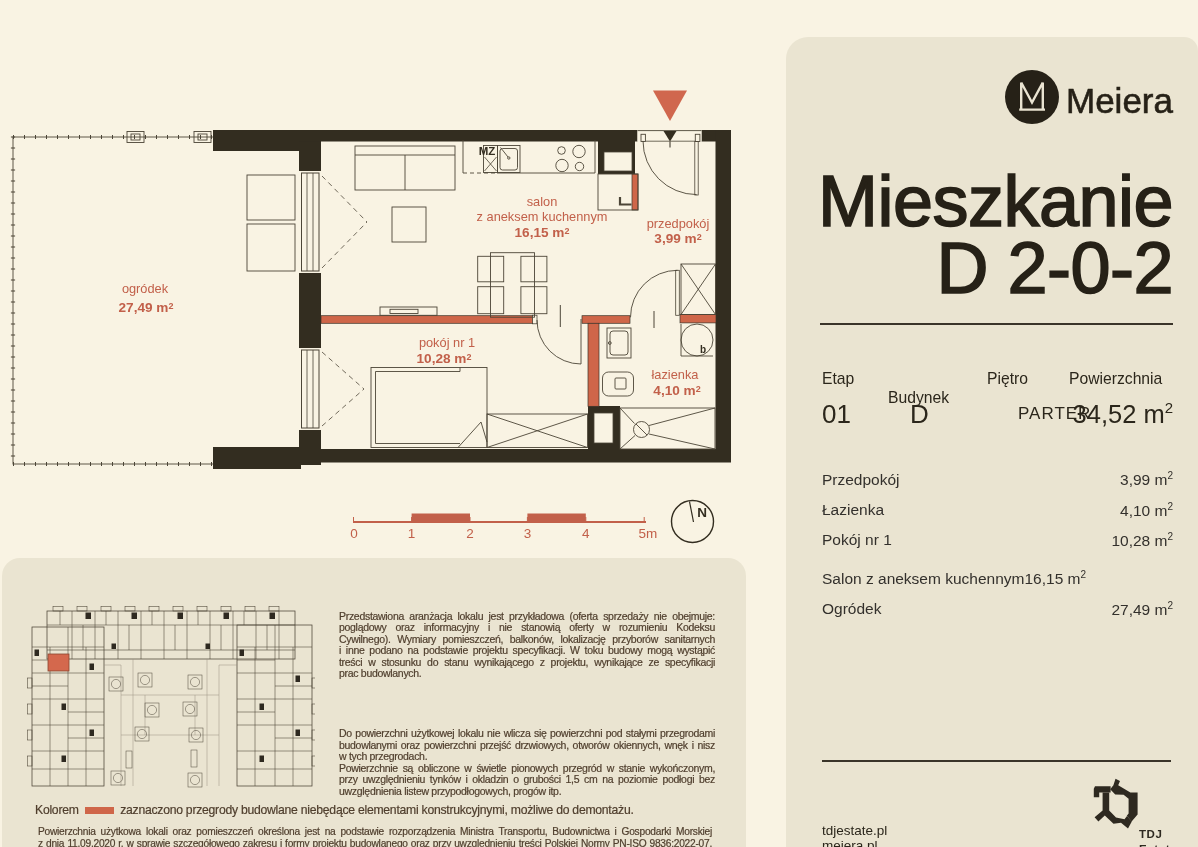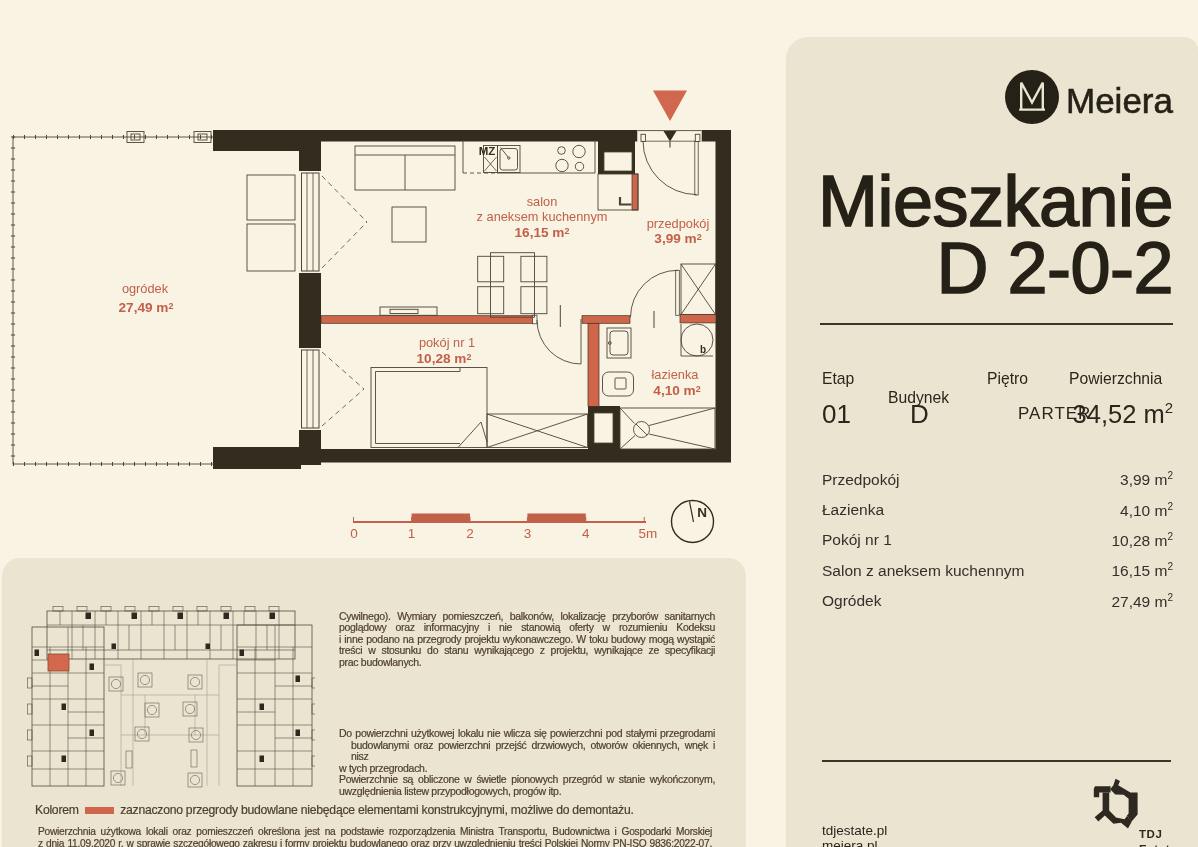--- a/index.html
+++ b/index.html
@@ -449,21 +449,21 @@
   <div style="display:flex;justify-content:space-between;height:30.4px;align-items:center;">
       <span>Łazienka</span>
       <span>4,10 m<sup style="font-size:10px;">2</sup></span>
     </div>
 
   <div style="display:flex;justify-content:space-between;height:30.4px;align-items:center;">
       <span>Pokój nr 1</span>
       <span>10,28 m<sup style="font-size:10px;">2</sup></span>
     </div>
 
-  <div style="display:flex;justify-content:space-between;height:30.4px;align-items:center;">
+  <div style="display:flex;height:30.4px;align-items:center;margin-top:8px;">
       <span>Salon z aneksem kuchennym</span>
       <span>16,15 m<sup style="font-size:10px;">2</sup></span>
     </div>
 
   <div style="display:flex;justify-content:space-between;height:30.4px;align-items:center;">
       <span>Ogródek</span>
       <span>27,49 m<sup style="font-size:10px;">2</sup></span>
     </div>
 </div>
 
@@ -474,31 +474,33 @@
 <svg class="abs" style="left:1085px;top:773px;" width="62" height="62" viewBox="0 0 62 62">
   <g fill="#2e2920">
     <path d="M10,13.2 L25.6,13.2 L25.6,19.6 L14.2,19.6 L14.2,24.2 L8.8,24.2 L8.8,15.8 Z"></path>
     <path d="M17.6,19.6 L24.2,19.6 L24.2,37.6 L31,44.4 L39.5,46.2 L42,43 L46.8,48.6 L43,55.4 L36,49.8 L28.5,50.8 L19.8,42.4 L13.4,48.4 L9.6,44.2 L17.6,37.4 Z"></path>
     <path d="M30.5,5.8 L35,8 L33.2,12.2 L45.4,19.6 L52.6,19.6 L52.6,41.6 L46.6,48.4 L41.8,42.8 L43.6,40.6 L43.6,25.8 L38.6,21.8 L30.2,21.6 L25.2,16.2 L28.4,12.2 Z"></path>
   </g>
 </svg>
 <div class="abs" style="left:1139px;top:827px;font-size:11.5px;font-weight:bold;color:#2e2920;letter-spacing:0.6px;line-height:15px;">TDJ<br>Estate</div>
 
 <div class="abs" style="left:339px;top:610.5px;width:376px;font-size:10.5px;letter-spacing:-0.3px;line-height:11.55px;color:#4f3e2d;-webkit-text-stroke:0.2px #4f3e2d;">
+  <div style="text-align:justify;text-align-last:justify;">Przedstawiona aranżacja lokalu jest przykładowa (oferta sprzedaży nie obejmuje:</div>
+  <div style="text-align:justify;text-align-last:justify;">poglądowy oraz informacyjny i nie stanowią oferty w rozumieniu Kodeksu</div>
   <div style="text-align:justify;text-align-last:justify;">Cywilnego). Wymiary pomieszczeń, balkonów, lokalizację przyborów sanitarnych</div>
-  <div style="text-align:justify;text-align-last:justify;">poglądowy oraz informacyjny i nie stanowią oferty w rozumieniu Kodeksu</div>
-  <div style="text-align:justify;text-align-last:justify;">i inne podano na przegrody projektu wykonawczego. W toku budowy mogą wystąpić</div>
+  <div style="text-align:justify;text-align-last:justify;">i inne podano na podstawie projektu specyfikacji. W toku budowy mogą wystąpić</div>
   <div style="text-align:justify;text-align-last:justify;">treści w stosunku do stanu wynikającego z projektu, wynikające ze specyfikacji</div>
   <div>prac budowlanych.</div>
 </div>
 <div class="abs" style="left:339px;top:728px;width:376px;font-size:10.5px;letter-spacing:-0.3px;line-height:11.55px;color:#4f3e2d;-webkit-text-stroke:0.2px #4f3e2d;">
   <div style="text-align:justify;text-align-last:justify;">Do powierzchni użytkowej lokalu nie wlicza się powierzchni pod stałymi przegrodami</div>
-  <div style="text-align:justify;text-align-last:justify;margin-left:12px;">budowlanymi oraz powierzchni przejść drzwiowych, otworów okiennych, wnęk i nisz</div>
+  <div style="text-align:justify;text-align-last:justify;">budowlanymi oraz powierzchni przejść drzwiowych, otworów okiennych, wnęk i nisz</div>
   <div>w tych przegrodach.</div>
   <div style="text-align:justify;text-align-last:justify;">Powierzchnie są obliczone w świetle pionowych przegród w stanie wykończonym,</div>
+  <div style="text-align:justify;text-align-last:justify;">przy uwzględnieniu tynków i okladzin o grubości 1,5 cm na poziomie podłogi bez</div>
   <div>uwzględnienia listew przypodłogowych, progów itp.</div>
 </div>
 
 <div class="abs" style="left:35px;top:803px;font-size:12.2px;letter-spacing:-0.25px;color:#4f3e2d;-webkit-text-stroke:0.2px #4f3e2d;">Kolorem&nbsp;&nbsp;<span style="display:inline-block;width:29px;height:7px;background:#cf6649;"></span>&nbsp;&nbsp;zaznaczono przegrody budowlane niebędące elementami konstrukcyjnymi, możliwe do demontażu.</div>
 
 <div class="abs" style="left:38px;top:825.5px;width:674px;font-size:10.2px;letter-spacing:-0.25px;line-height:12.7px;color:#4f3e2d;-webkit-text-stroke:0.2px #4f3e2d;">
   <div style="text-align:justify;text-align-last:justify;">Powierzchnia użytkowa lokali oraz pomieszczeń określona jest na podstawie rozporządzenia Ministra Transportu, Budownictwa i Gospodarki Morskiej</div>
   <div style="text-align:justify;text-align-last:justify;">z dnia 11.09.2020 r. w sprawie szczegółowego zakresu i formy projektu budowlanego oraz przy uwzględnieniu treści Polskiej Normy PN-ISO 9836:2022-07.</div>
 </div>
 

